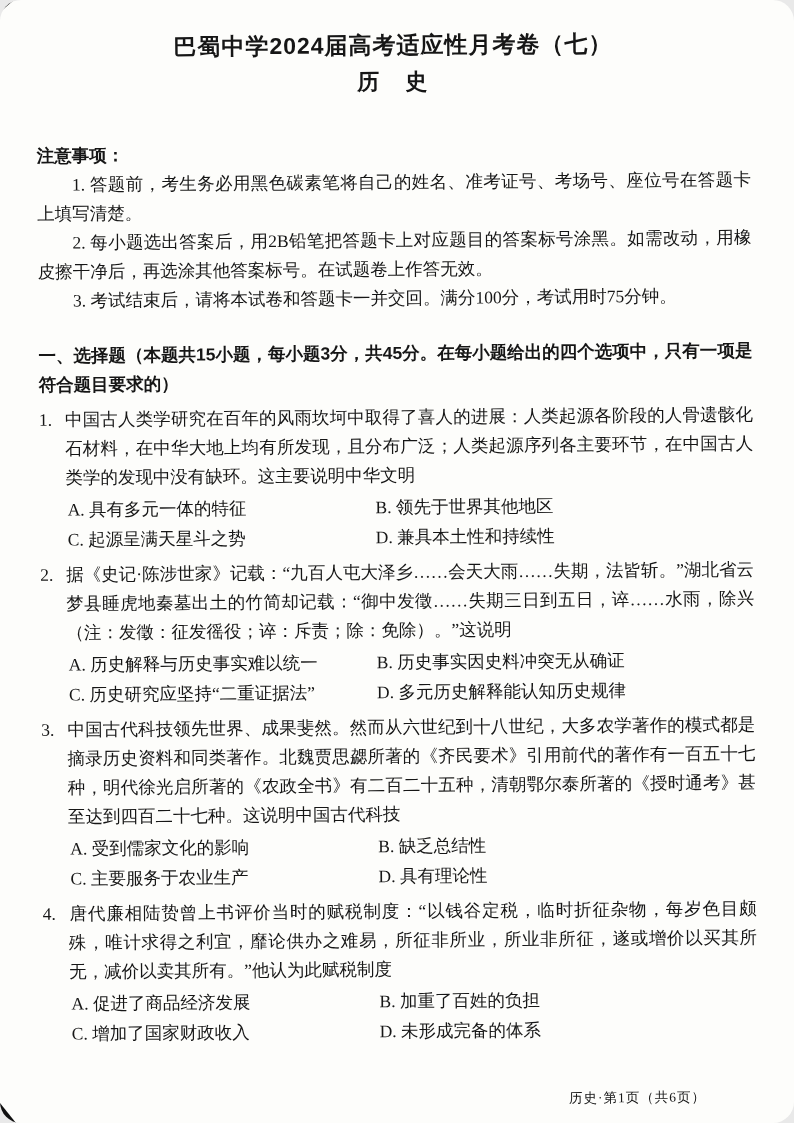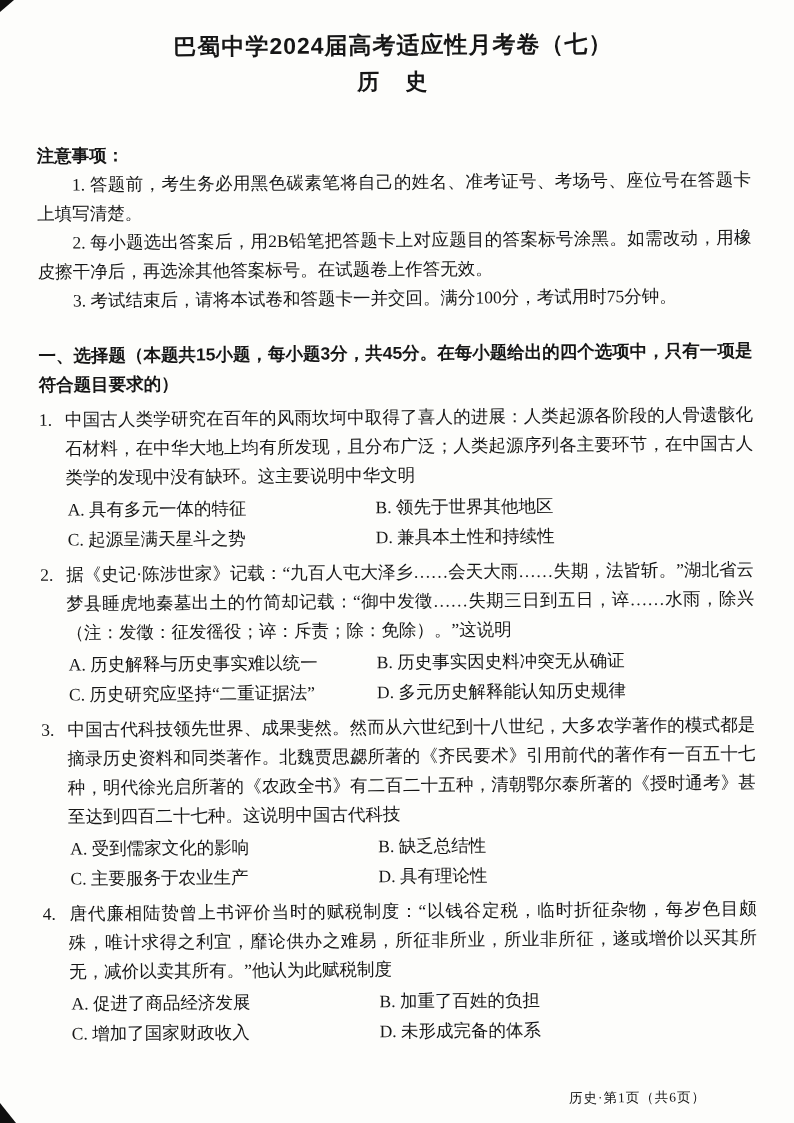--- a/index.html
+++ b/index.html
@@ -4,20 +4,21 @@
 <style>
   html,body { margin:0; padding:0; background:#e9e9e9; }
   .page {
     position:relative;
     width:794px; height:1123px;
     margin:0 auto;
     background:#fdfdfb;
     color:#161616;
     overflow:hidden;
     font-family:"Liberation Serif","DejaVu Serif",serif;
+    border-radius:21px;
   }
   .content {
     position:absolute; left:0; top:0; right:0; bottom:0;
     padding:24px 40px 0 40px;
     transform:rotate(-0.45deg);
     transform-origin:50% 50%;
   }
   .title {
     text-align:center;
     font-family:"Liberation Sans","DejaVu Sans",sans-serif;

